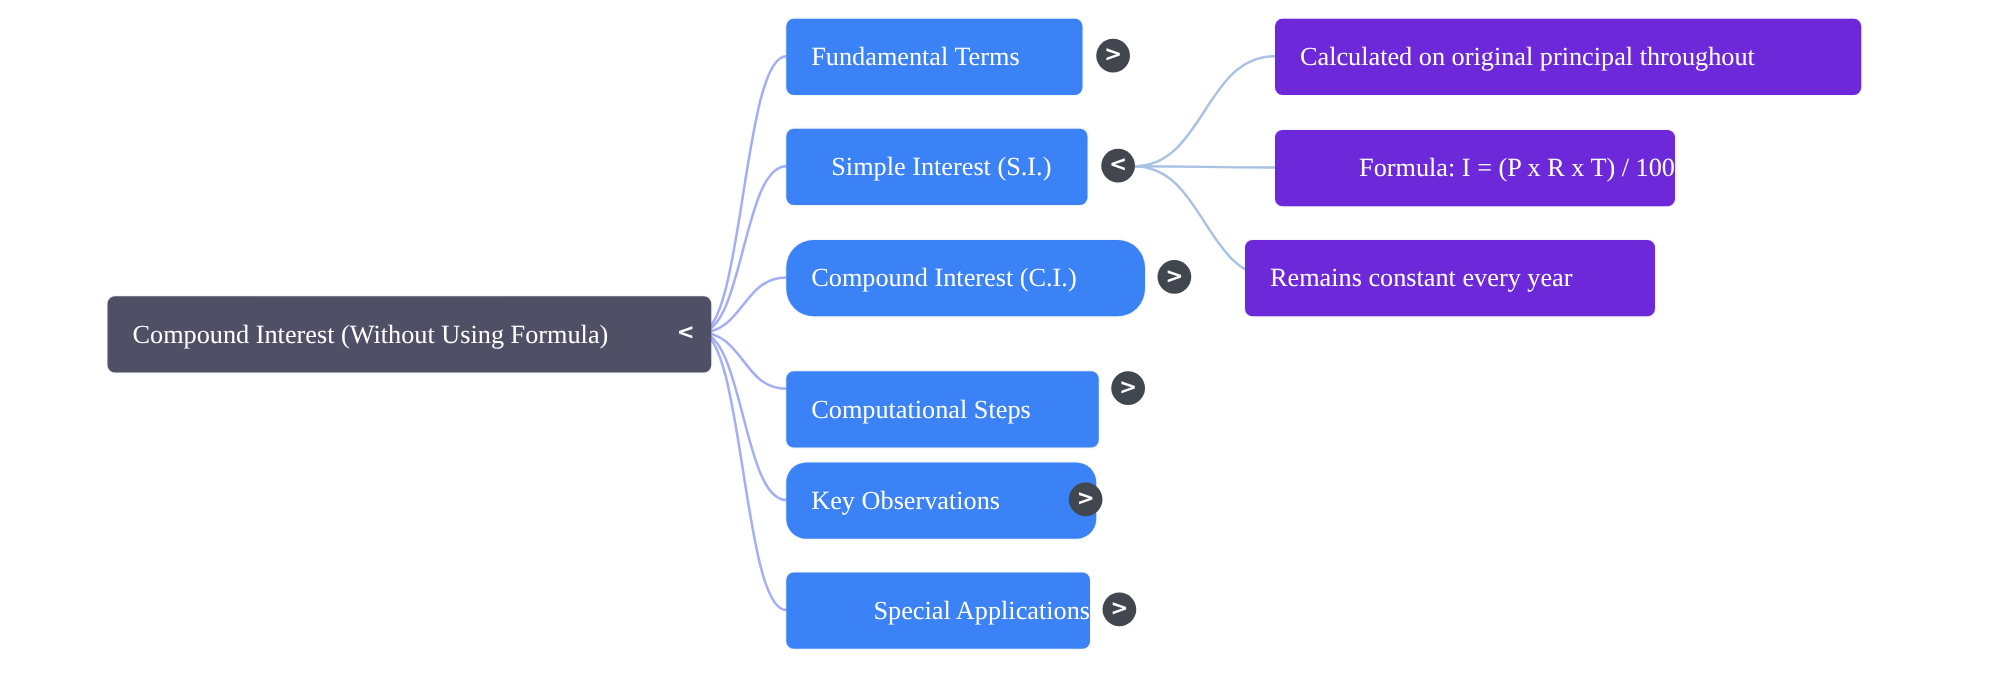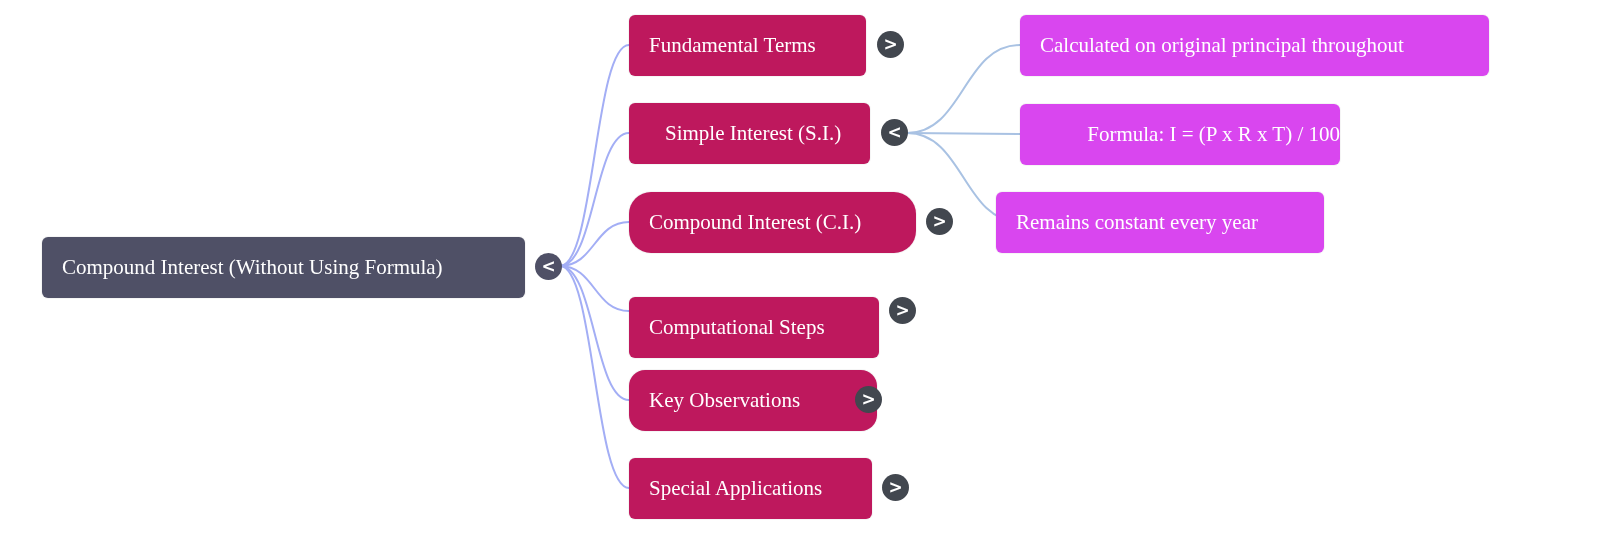--- a/index.html
+++ b/index.html
@@ -3,23 +3,23 @@
   <meta charset="utf-8">
   <style>
     html, body { margin:0; padding:0; background:#ffffff; }
     body { width:1600px; height:544px; position:relative; overflow:hidden;
            font-family:"Liberation Serif", "DejaVu Serif", serif; }
     #edges { position:absolute; left:0; top:0; width:1600px; height:544px; }
     .node { position:absolute; box-sizing:border-box; border-radius:6px;
             color:#ffffff; font-size:21px; line-height:60px; height:61px;
             padding-left:20px; white-space:nowrap;
             box-shadow:0 0 0 1px rgba(0,0,0,0.04); }
-    .root { background:#4f5066; }
-    .l1 { background:#be185d; }
-    .l2 { background:#d946ef; }
+    .root { background:#4f5066;margin-left:44px; }
+    .l1 { background:#3b82f6; }
+    .l2 { background:#6d28d9; }
     .toggle { position:absolute; width:27px; height:27px; border-radius:50%;
               background:#42474f; color:#ffffff; font-family:"DejaVu Sans", sans-serif;
               font-size:17px; font-weight:bold; line-height:26px; text-align:center; }
     .toggle.root-t { background:#4f5066; }
   </style>
 </head>
 <body>
 
 <svg id="edges">
   <g id="root-edges" fill="none" stroke="#a3aef5" stroke-width="2">
@@ -48,18 +48,18 @@
 
 <div class="node l1" style="left:629px; top:192px; width:287px;border-radius:22px;">Compound Interest (C.I.)</div>
 <div class="toggle" style="left:926px; top:208px;">&gt;</div>
 
 <div class="node l1" style="left:629px; top:281px; width:250px;margin-top:16px;">Computational Steps</div>
 <div class="toggle" style="left:889px; top:297px;">&gt;</div>
 
 <div class="node l1" style="left:629px; top:370px; width:248px;border-radius:16px;">Key Observations</div>
 <div class="toggle" style="left:855px; top:386px;">&gt;</div>
 
-<div class="node l1" style="left:629px; top:458px; width:243px;">Special Applications</div>
+<div class="node l1" style="left:629px; top:458px; width:243px;text-align:right;">Special Applications</div>
 <div class="toggle" style="left:882px; top:474px;">&gt;</div>
 
 <div class="node l2" style="left:1020px; top:15px; width:469px;">Calculated on original principal throughout</div>
 <div class="node l2" style="left:1020px; top:104px; width:320px;text-align:right;">Formula: I = (P x R x T) / 100</div>
 <div class="node l2" style="left:984px; top:192px; width:328px;margin-left:12px;">Remains constant every year</div>
 
 </body></html>

